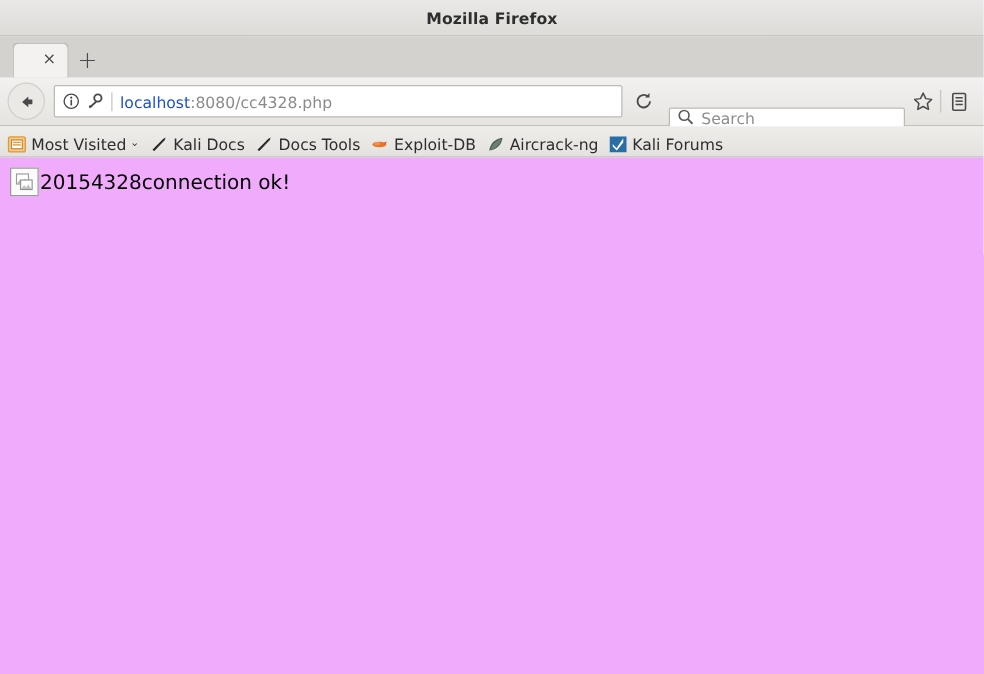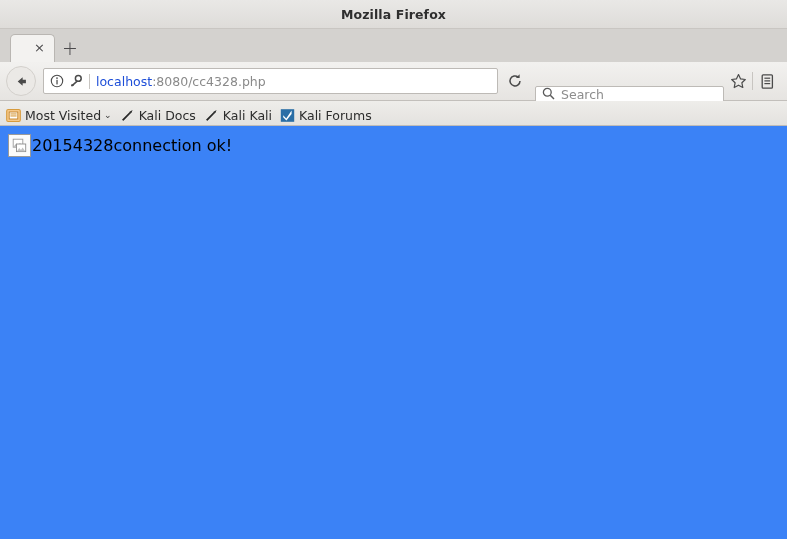--- a/index.html
+++ b/index.html
@@ -227,21 +227,21 @@
   .bm-icon {
     width: 15px;
     height: 15px;
     flex: none;
     display: block;
   }
 
   
   .content {
     flex: 1 1 auto;
-    background: #3b82f6;
+    background: #f0abfc;
     padding: 8px 8px 0 8px;
     overflow: hidden;
   }
   .content-line {
     font-size: 16px;
     color: #000000;
     line-height: 19px;
     display: flex;
     align-items: center;
   }
@@ -358,24 +358,39 @@
         <path d="M3.0 12.2 L10.8 4.0 L11.6 3.4 L11.2 4.4 L3.6 12.6 Z" fill="#3d3d3d"></path>
       </svg>
       <span class="bm-label">Kali Docs</span>
     </div>
 
     <div class="bm">
       <svg class="bm-icon" viewBox="0 0 15 15">
         <path d="M2 11.8 L10.5 3.2 L12.6 2.0 L11.6 4.2 L3.3 12.8 Z" fill="#1b1b1b"></path>
         <path d="M3.0 12.2 L10.8 4.0 L11.6 3.4 L11.2 4.4 L3.6 12.6 Z" fill="#3d3d3d"></path>
       </svg>
-      <span class="bm-label">Kali Kali</span>
-    </div>
-
-
+      <span class="bm-label">Docs Tools</span>
+    </div>
+
+    <div class="bm">
+      <svg class="bm-icon" viewBox="0 0 15 15">
+        <ellipse cx="7.5" cy="7.6" rx="5.6" ry="2.2" fill="#e8732a"></ellipse>
+        <ellipse cx="5.6" cy="6.8" rx="2.4" ry="1.5" fill="#f09050"></ellipse>
+        <path d="M11.0 6.4 L13.4 5.0 L12.6 7.4 Z" fill="#c85d1c"></path>
+      </svg>
+      <span class="bm-label">Exploit-DB</span>
+    </div>
+
+    <div class="bm">
+      <svg class="bm-icon" viewBox="0 0 15 15">
+        <path d="M2.4 12.4 C3.2 6.4 7.6 2.8 13.0 2.2 C12.4 8.0 8.2 11.8 2.4 12.4 Z" fill="#4a5a4e"></path>
+        <path d="M3.4 11.8 C4.4 7.2 8.0 4.2 12.2 3.2 C11.2 7.6 7.8 10.8 3.4 11.8 Z" fill="#6d7f70"></path>
+      </svg>
+      <span class="bm-label">Aircrack-ng</span>
+    </div>
 
     <div class="bm">
       <svg class="bm-icon" viewBox="0 0 15 15">
         <rect x="0.8" y="1.2" width="13.4" height="12.6" fill="#2a6ea6"></rect>
         <path d="M3.2 7.2 L6.2 10.6 L11.6 2.6 L11.6 6.0 L6.4 12.4 L3.2 9.2 Z" fill="#ffffff"></path>
       </svg>
       <span class="bm-label">Kali Forums</span>
     </div>
   </div>
 

